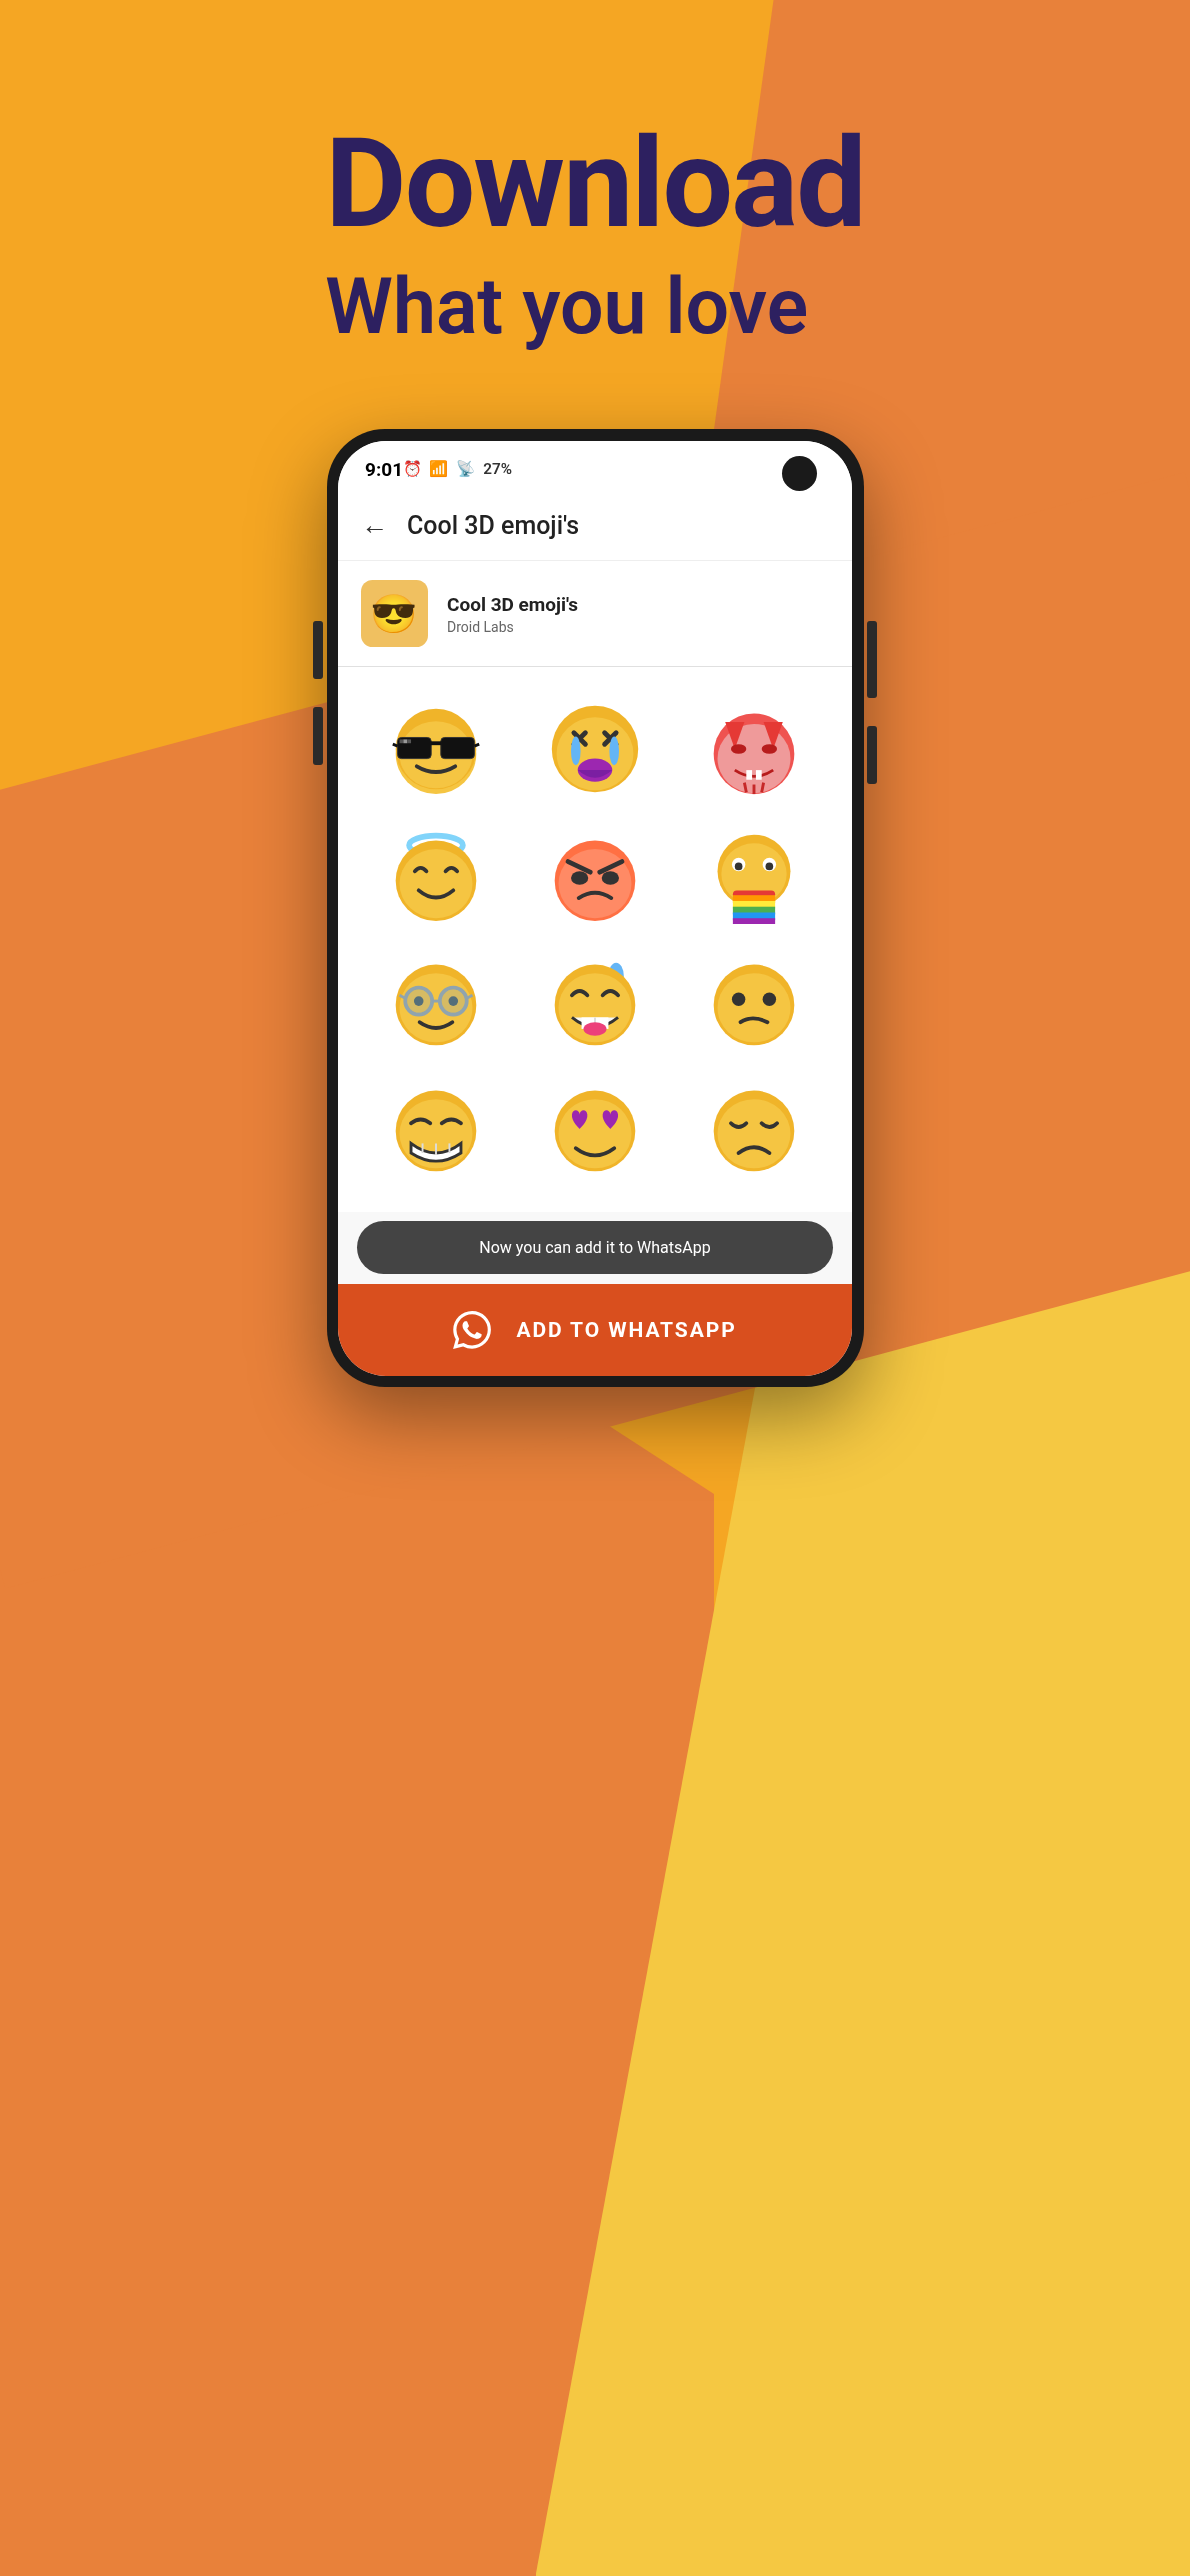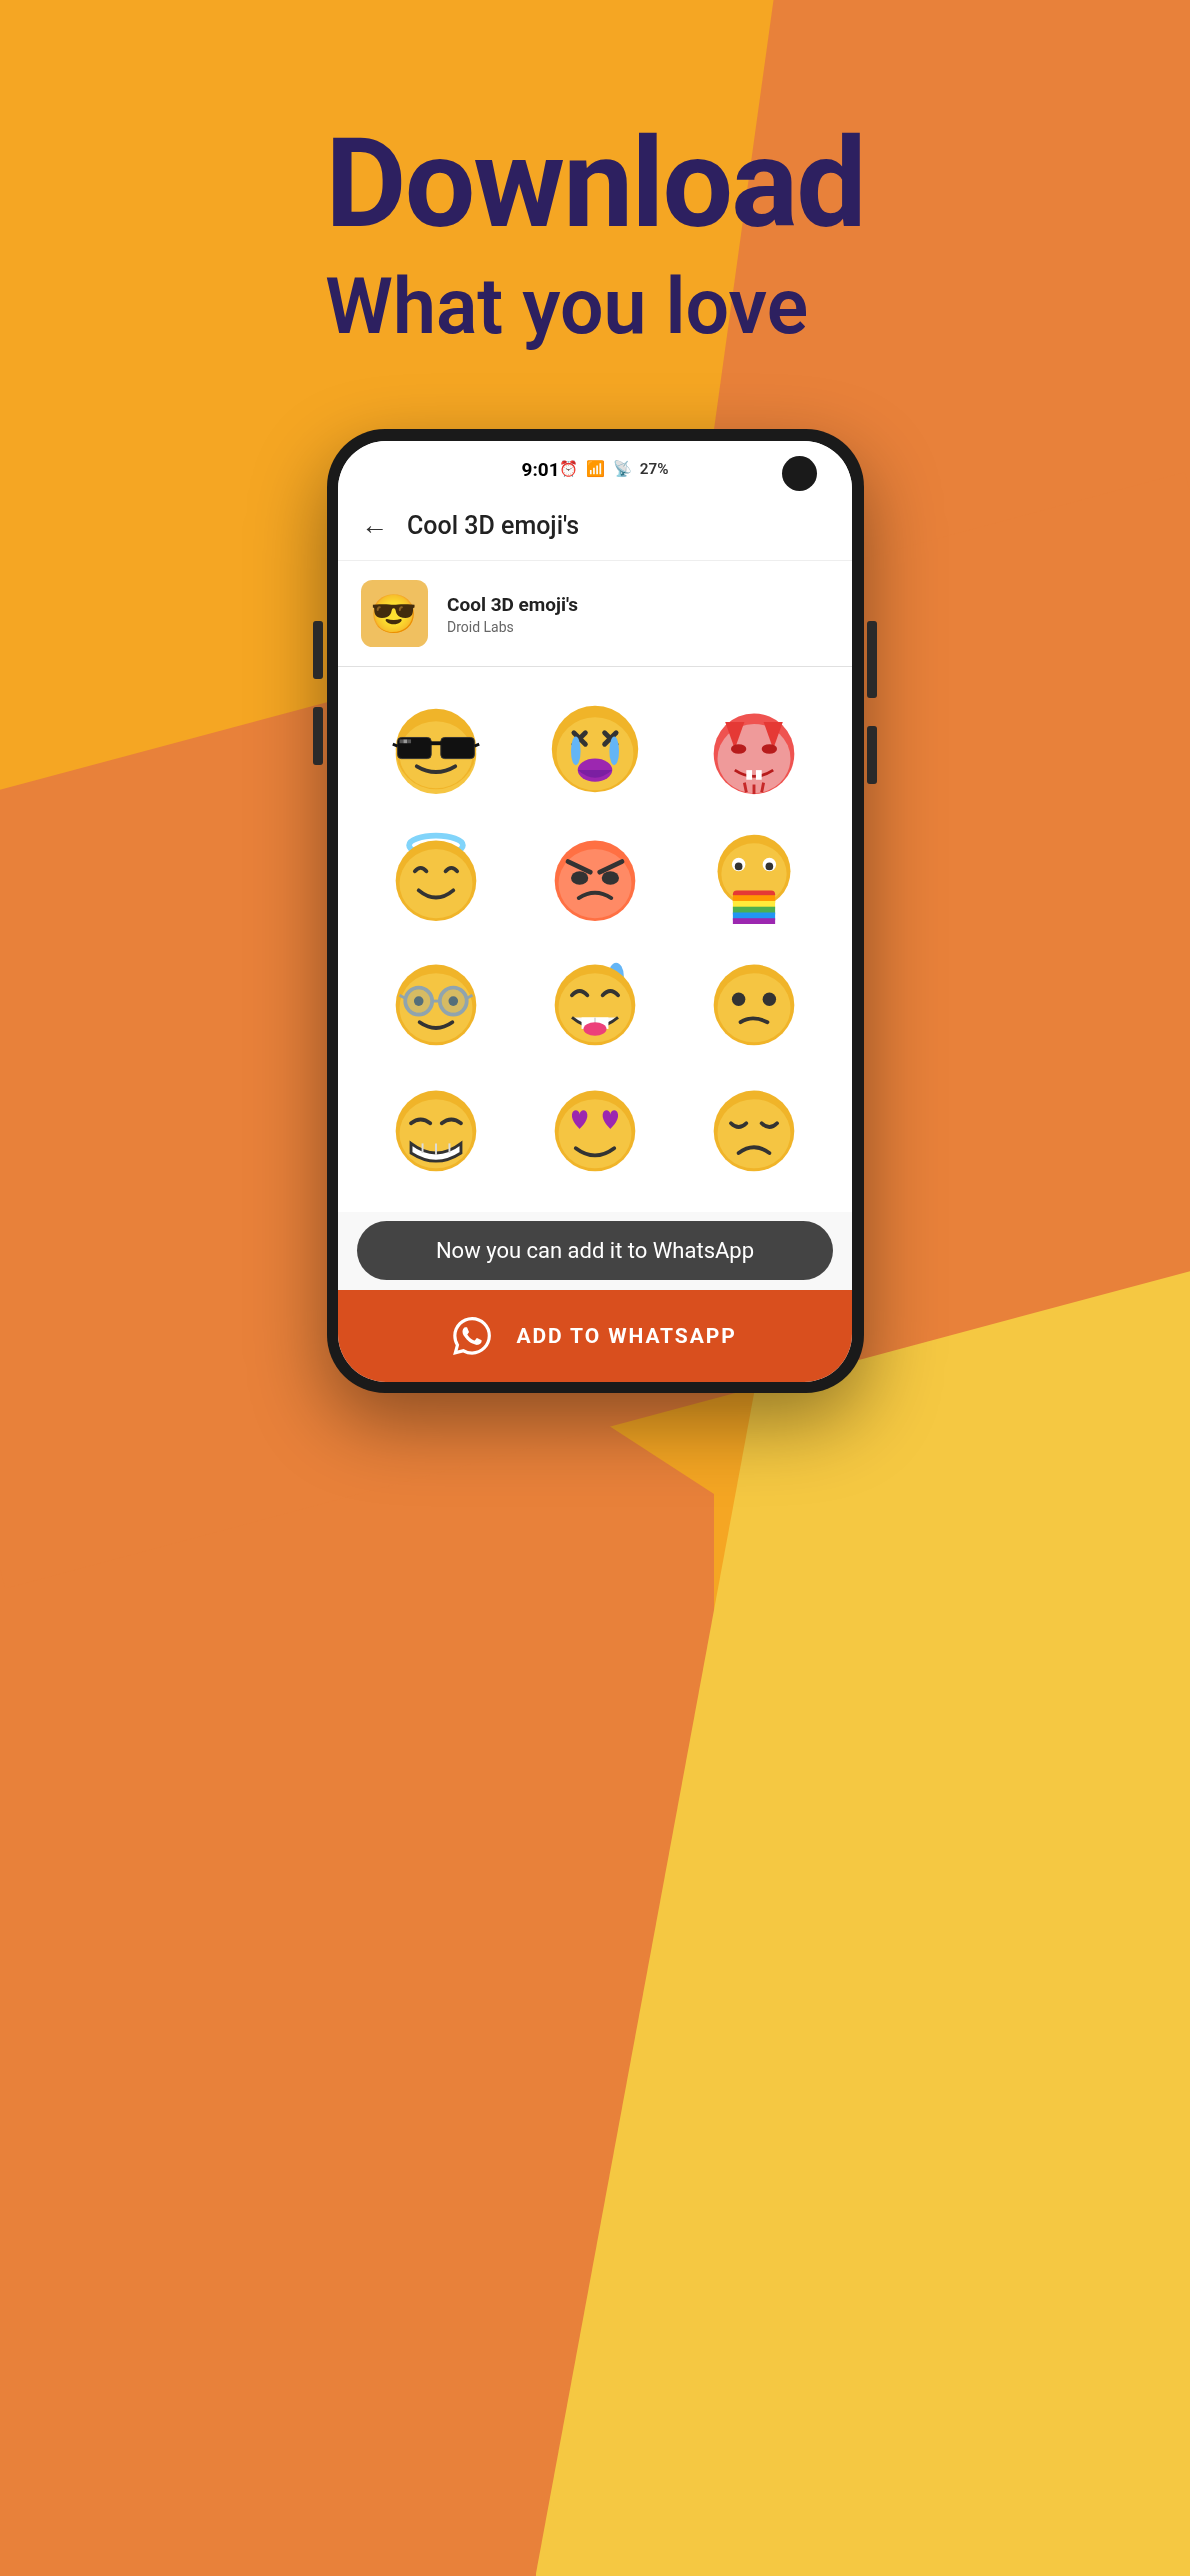--- a/index.html
+++ b/index.html
@@ -112,21 +112,21 @@
     .phone-screen {
       background: #f8f8f8;
       border-radius: 48px;
       overflow: hidden;
       position: relative;
     }
 
     .status-bar {
       background: white;
       display: flex;
-      justify-content: center;
+      justify-content: flex-start;
       align-items: center;
       padding: 17px 27px 9.6px;
       font-size: 17px;
       font-weight: 600;
     }
 
     .status-time {
       font-size: 19px;
       font-weight: 700;
       color: #000;
@@ -235,21 +235,21 @@
       width: 96px;
       height: 96px;
     }
 
     .toast-message {
       background: #444;
       color: white;
       border-radius: 48px;
       padding: 17px 31px;
       margin: 9.6px 19px;
-      font-size: 22px;
+      font-size: 16px;
       text-align: center;
     }
 
     .add-button {
       background: #d94f1e;
       color: white;
       display: flex;
       align-items: center;
       justify-content: center;
       gap: 25px;

